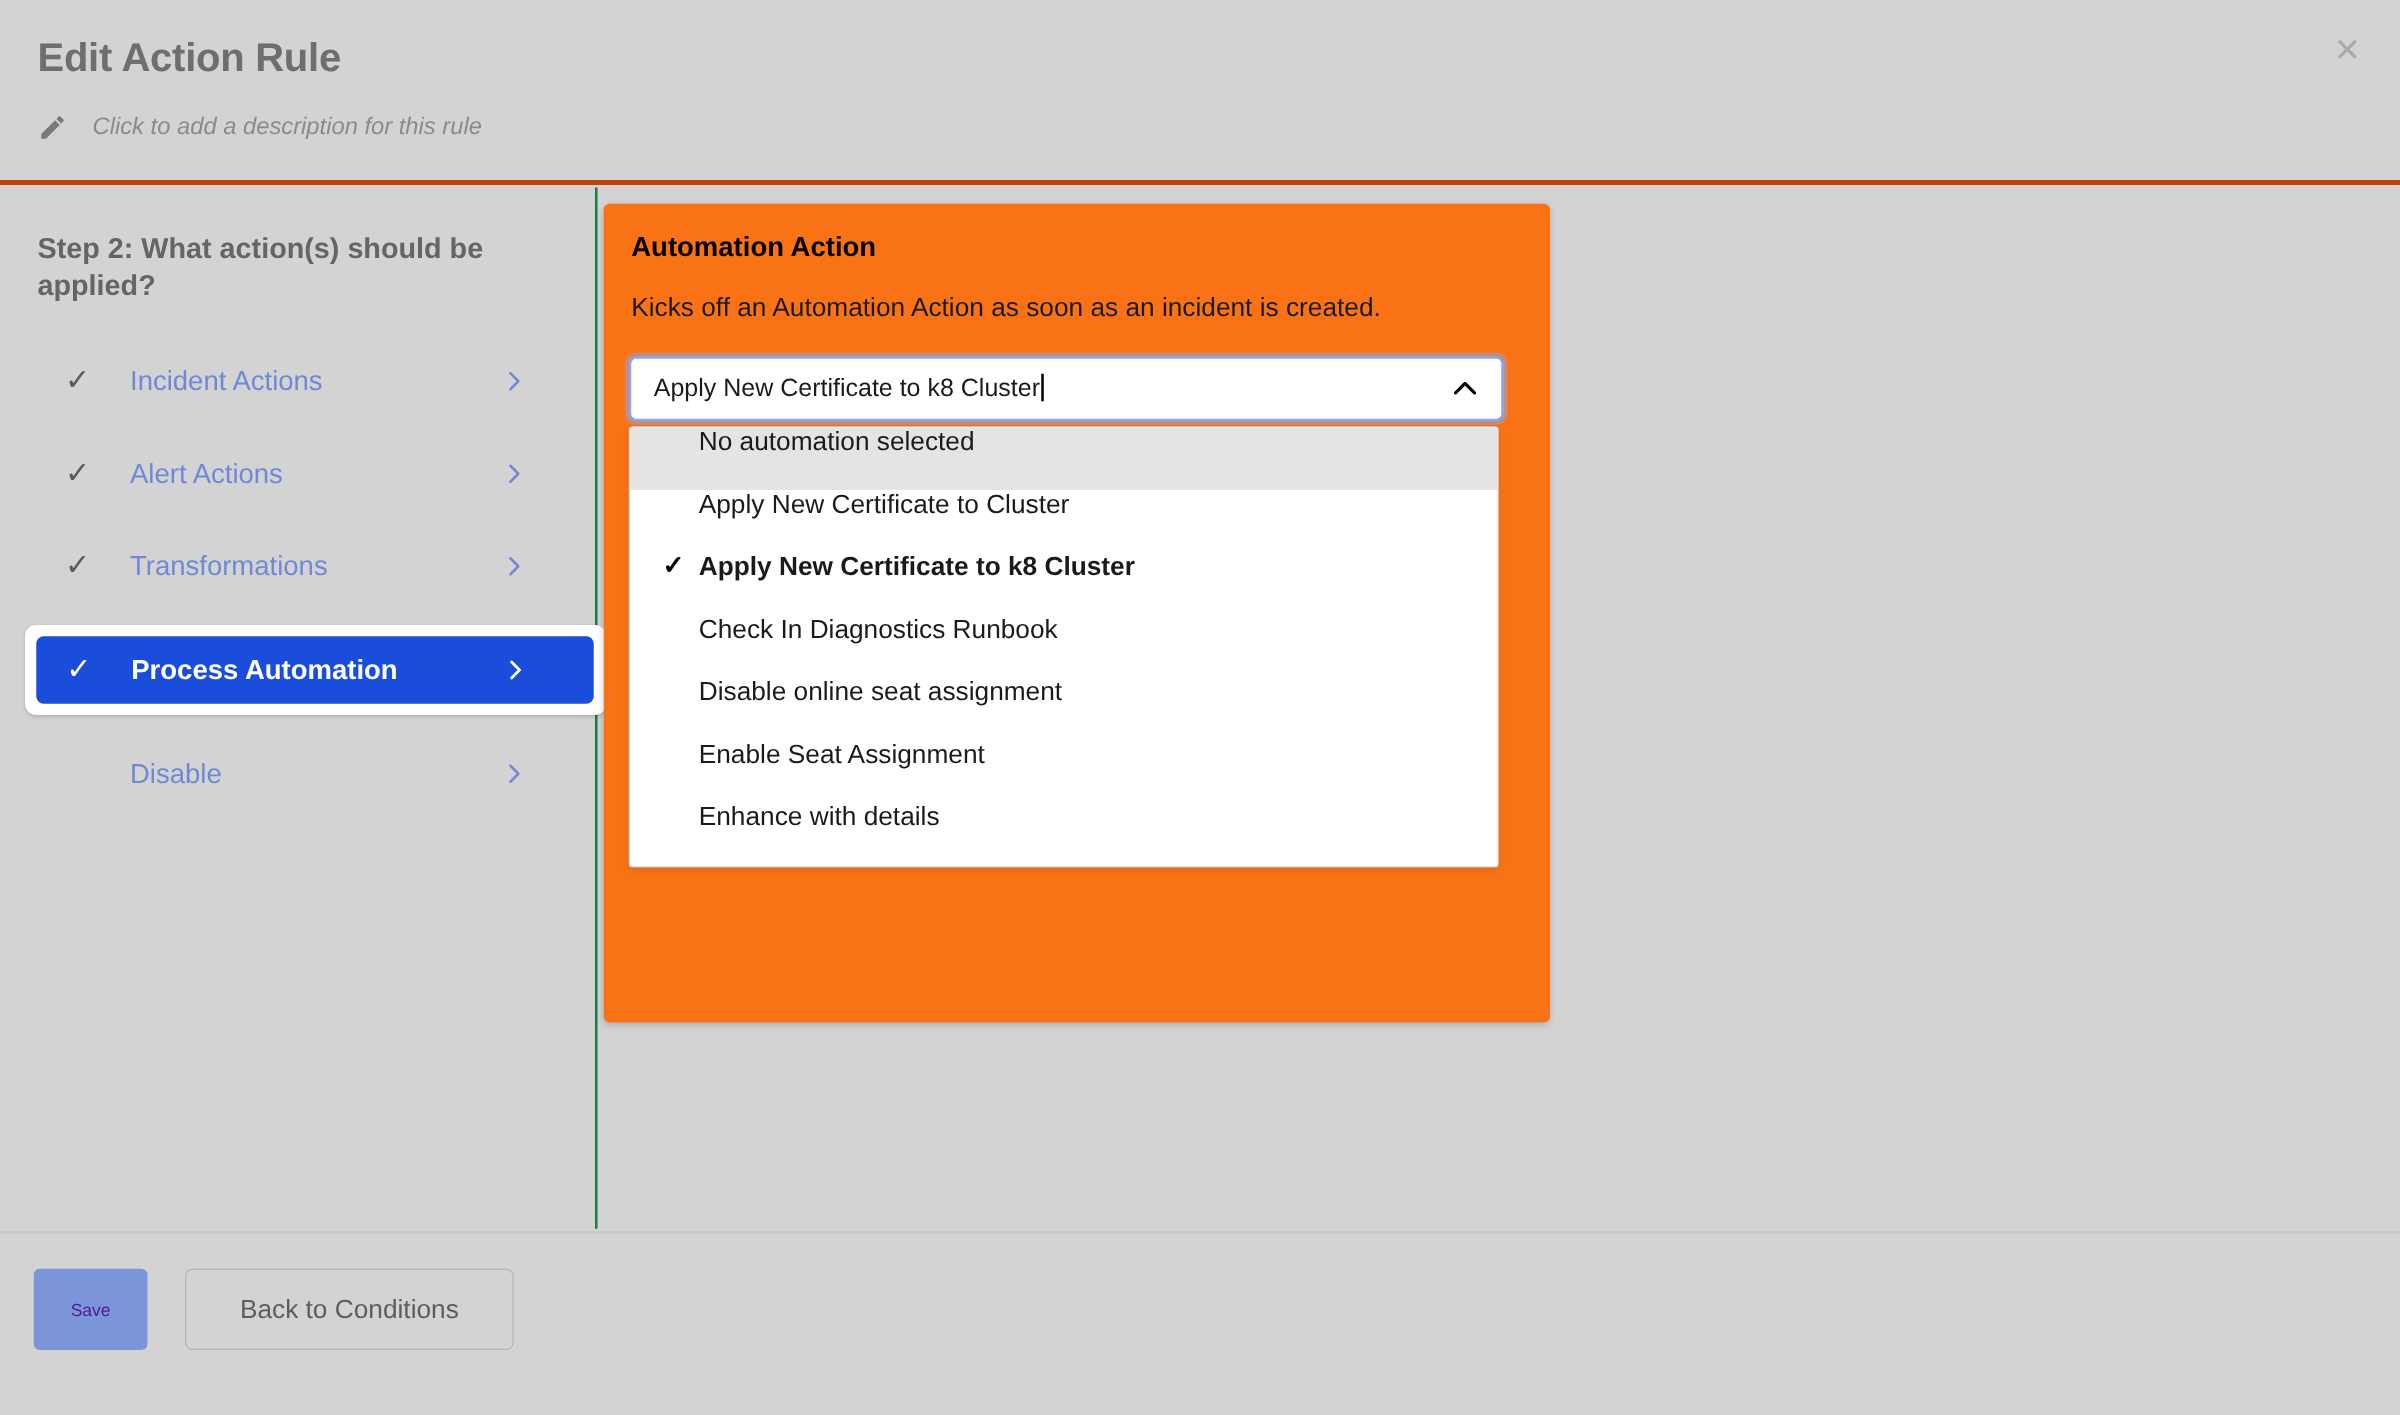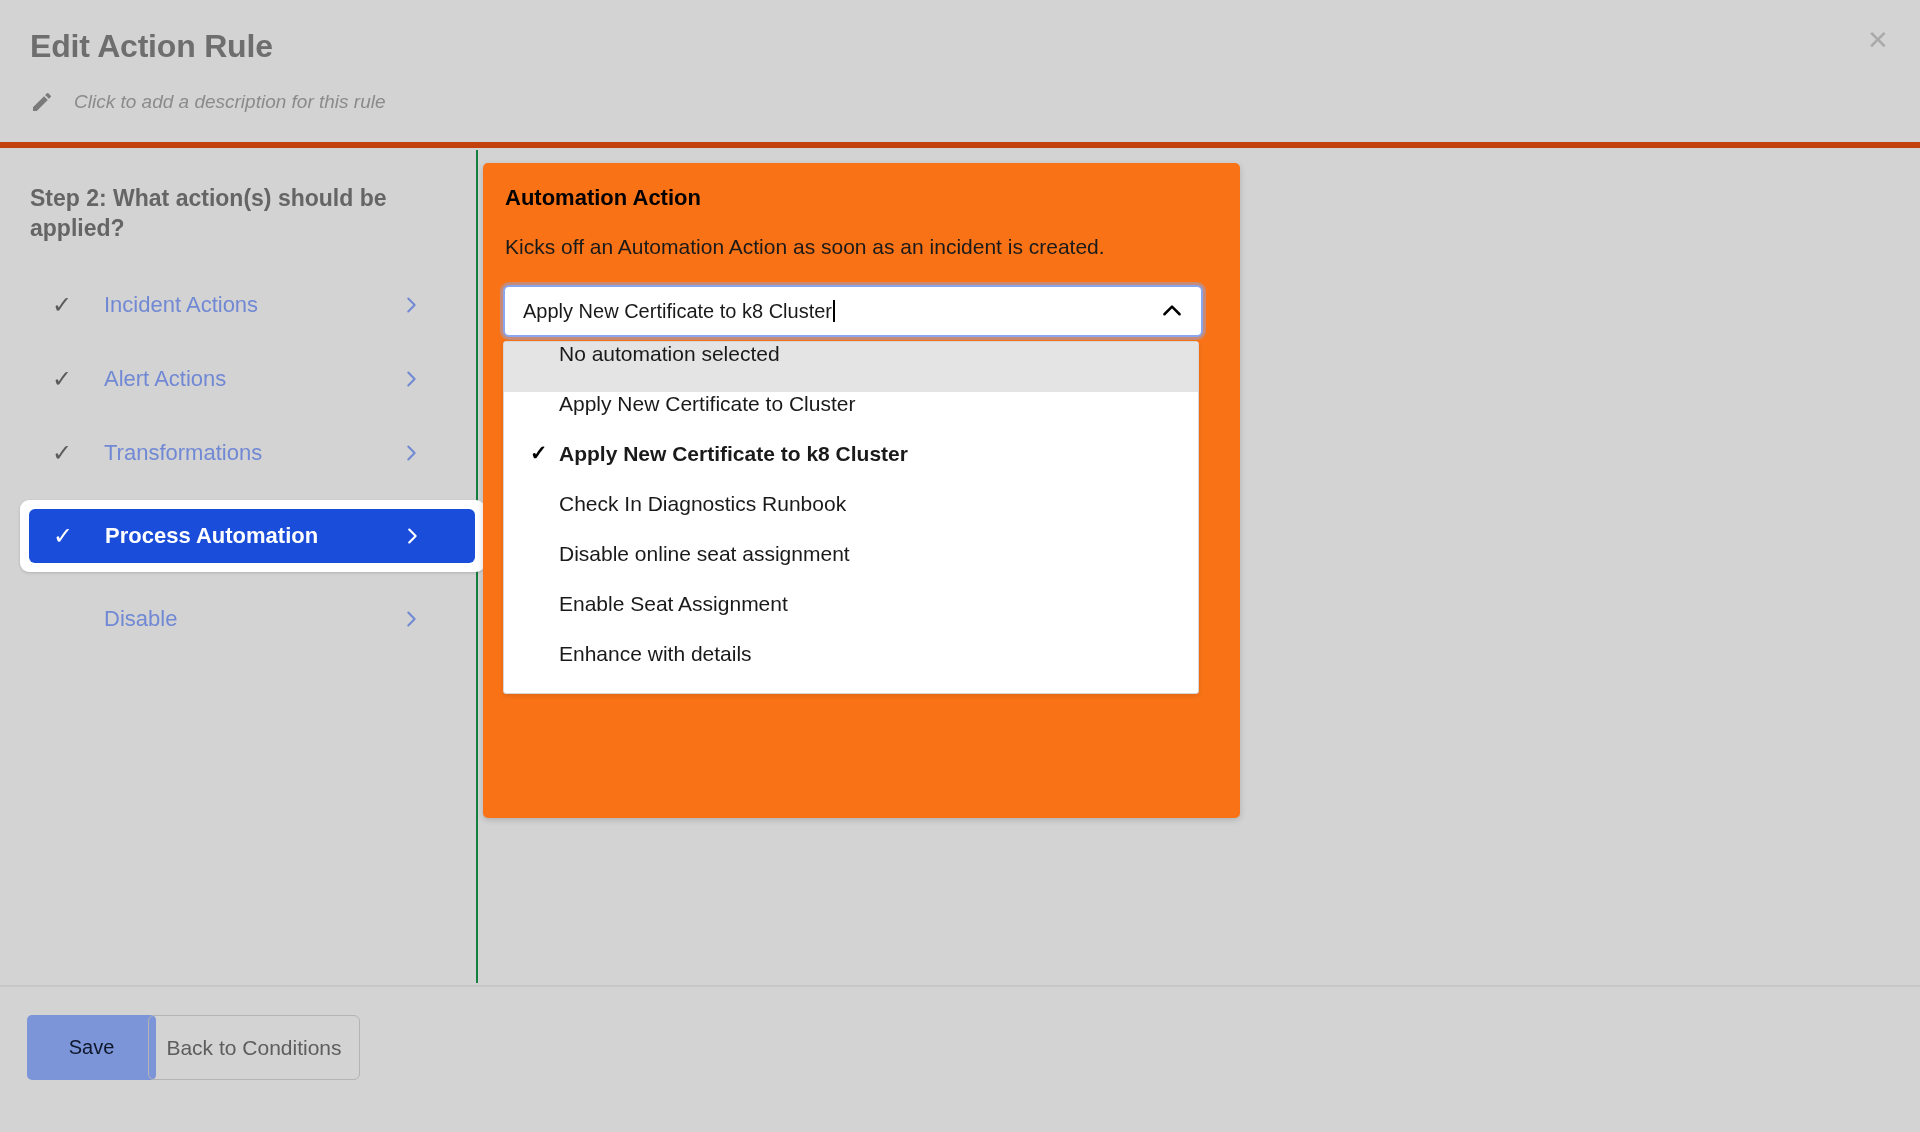--- a/index.html
+++ b/index.html
@@ -16,21 +16,21 @@
     width: 1920px;
     height: 1132px;
     background: #d3d3d3;
   }
 
   
   .header {
     position: absolute;
     left: 0; top: 0;
     width: 1920px; height: 148px;
-    border-bottom: 6px solid #c2410c;
+    border-bottom: 4px solid #c2410c;
   }
   .page-title {
     position: absolute;
     left: 30px; top: 28px;
     font-size: 32px;
     font-weight: bold;
     color: #6e6e6e;
     letter-spacing: -0.2px;
   }
   .desc-row {
@@ -228,33 +228,33 @@
   
   .footer {
     position: absolute;
     left: 0; top: 985px;
     width: 1920px; height: 147px;
     border-top: 2px solid #c6c6c6;
   }
   .btn-save {
     position: absolute;
     left: 27px; top: 28px;
-    width: 129px; height: 65px;
+    width: 91px; height: 65px;
     background: #7b95d8;
-    color: #0f172a;
+    color: #4c1d95;
     border: none;
     border-radius: 5px;
-    font-size: 20px;
+    font-size: 14px;
     font-family: "Liberation Sans", sans-serif;
     cursor: pointer;
   }
   .btn-back {
     position: absolute;
     left: 148px; top: 28px;
-    width: 212px; height: 65px;
+    width: 263px; height: 65px;
     background: transparent;
     color: #5d5d5d;
     border: 1.5px solid #b4b4b4;
     border-radius: 6px;
     font-size: 21px;
     font-family: "Liberation Sans", sans-serif;
     cursor: pointer;
   }
 </style>
 </head>

